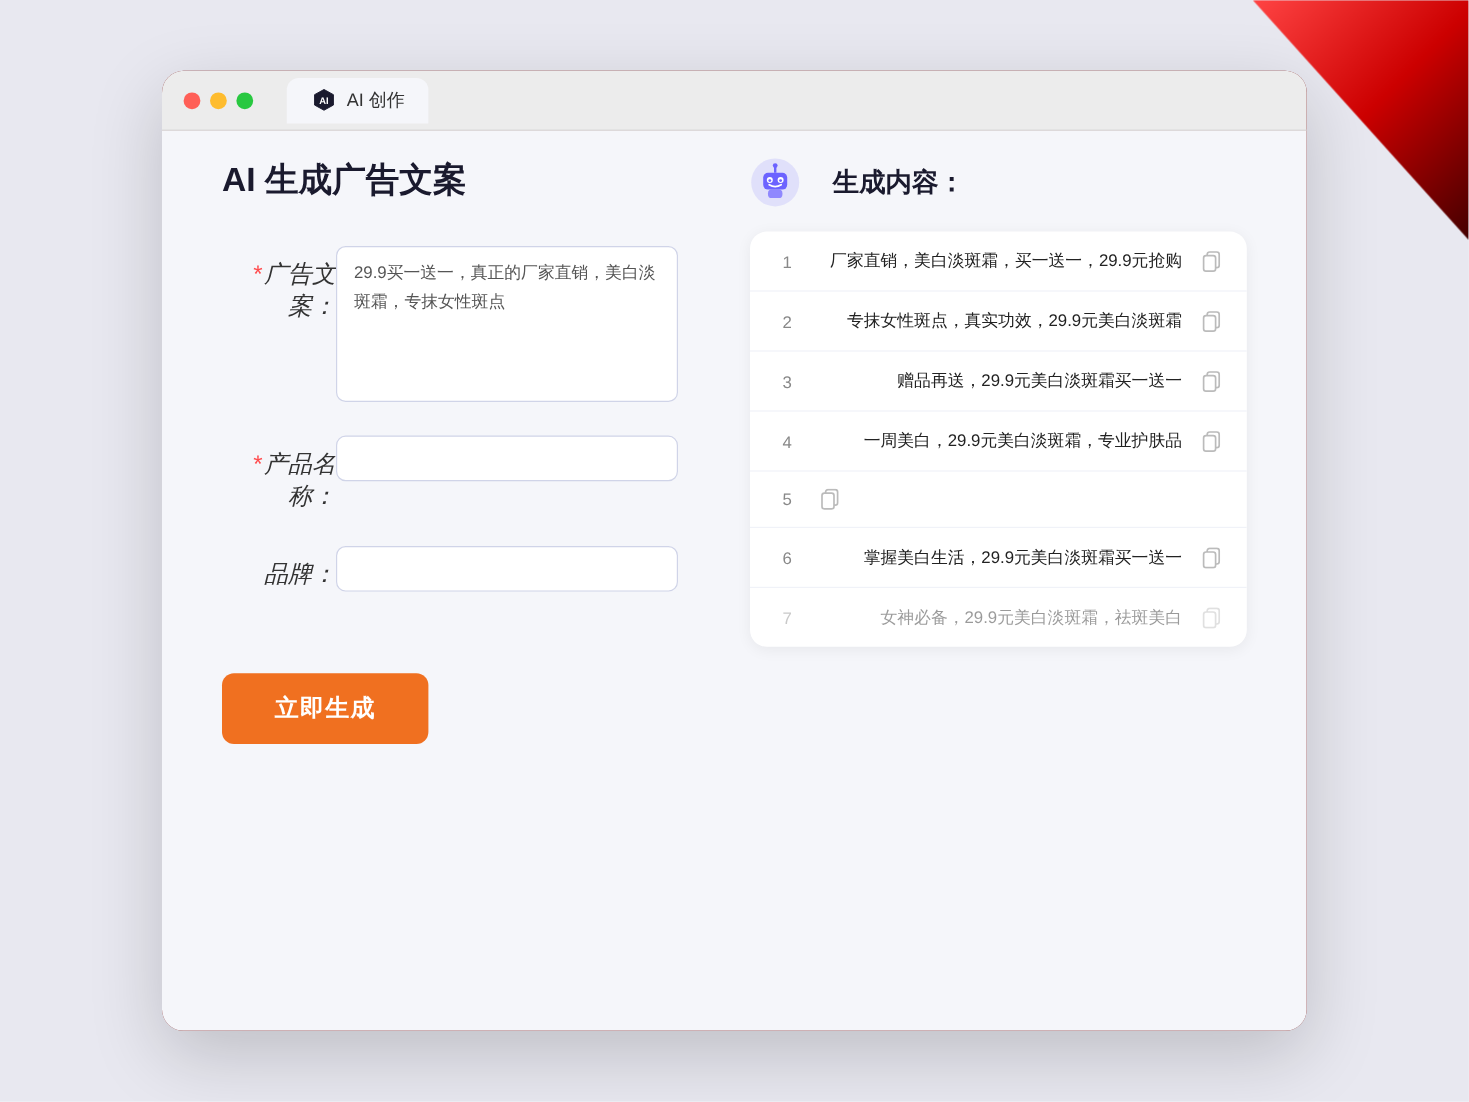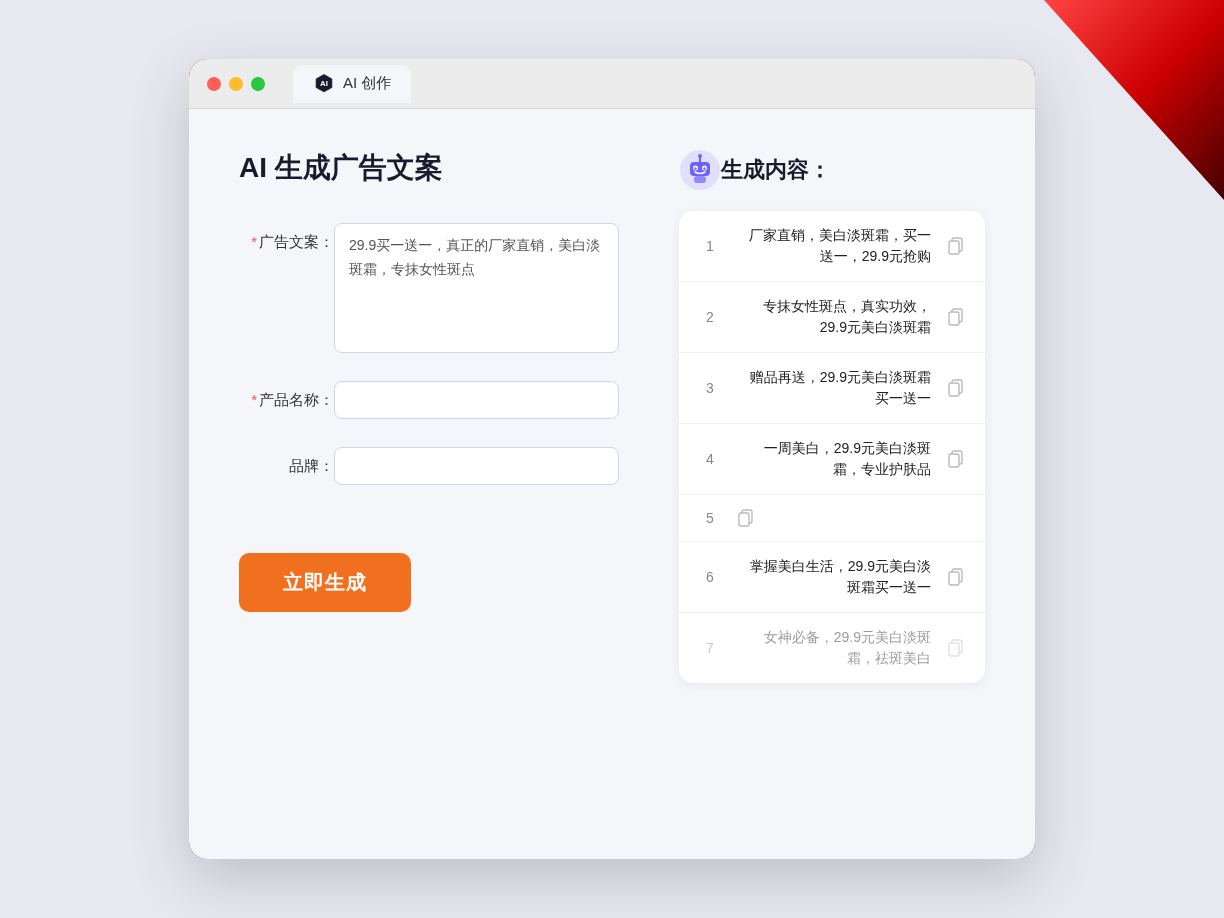--- a/index.html
+++ b/index.html
@@ -8,21 +8,21 @@
       width: 1224px;
       height: 918px;
       display: flex;
       align-items: center;
       justify-content: center;
       font-family: -apple-system, 'PingFang SC', 'Microsoft YaHei', sans-serif;
       overflow: hidden;
     }
 
     .browser-window {
-      width: 846px;
+      width: 954px;
       background: #7f1d1d;
       border-radius: 18px;
       box-shadow: 0 20px 60px rgba(0,0,0,0.18);
       overflow: hidden;
     }
 
     .browser-titlebar {
       background: #ececec;
       height: 50px;
       display: flex;
@@ -59,21 +59,21 @@
       color: #333;
     }
 
     .tab-icon {
       width: 22px;
       height: 22px;
     }
 
     .browser-content {
       background: #f5f6fa;
-      padding: 40px 50px 50px 50px;
+      padding: 22px 50px 50px 50px;
       min-height: 750px;
     }
 
     .main-layout {
       display: flex;
       gap: 60px;
     }
 
     
     .left-panel {
@@ -88,26 +88,27 @@
       margin-bottom: 36px;
     }
 
     .form-group {
       display: flex;
       align-items: flex-start;
       margin-bottom: 28px;
     }
 
     .form-label {
-      font-size: 15px;
+      font-size: 20px;
       color: #333;
       width: 95px;
       padding-top: 10px;
       flex-shrink: 0;
       text-align: right;
+      font-style: italic;
     }
 
     .required-star {
       color: #ff4d4f;
       margin-right: 2px;
     }
 
     .form-input, .form-textarea {
       flex: 1;
       border: 1.5px solid #d0d4e8;
@@ -141,21 +142,21 @@
 
     
     .right-panel {
       flex: 1;
       min-width: 0;
     }
 
     .results-header {
       display: flex;
       align-items: center;
-      gap: 0;
+      gap: 27px;
       margin-bottom: 20px;
     }
 
     .bot-icon {
       width: 42px;
       height: 42px;
     }
 
     .results-title {
       font-size: 22px;

